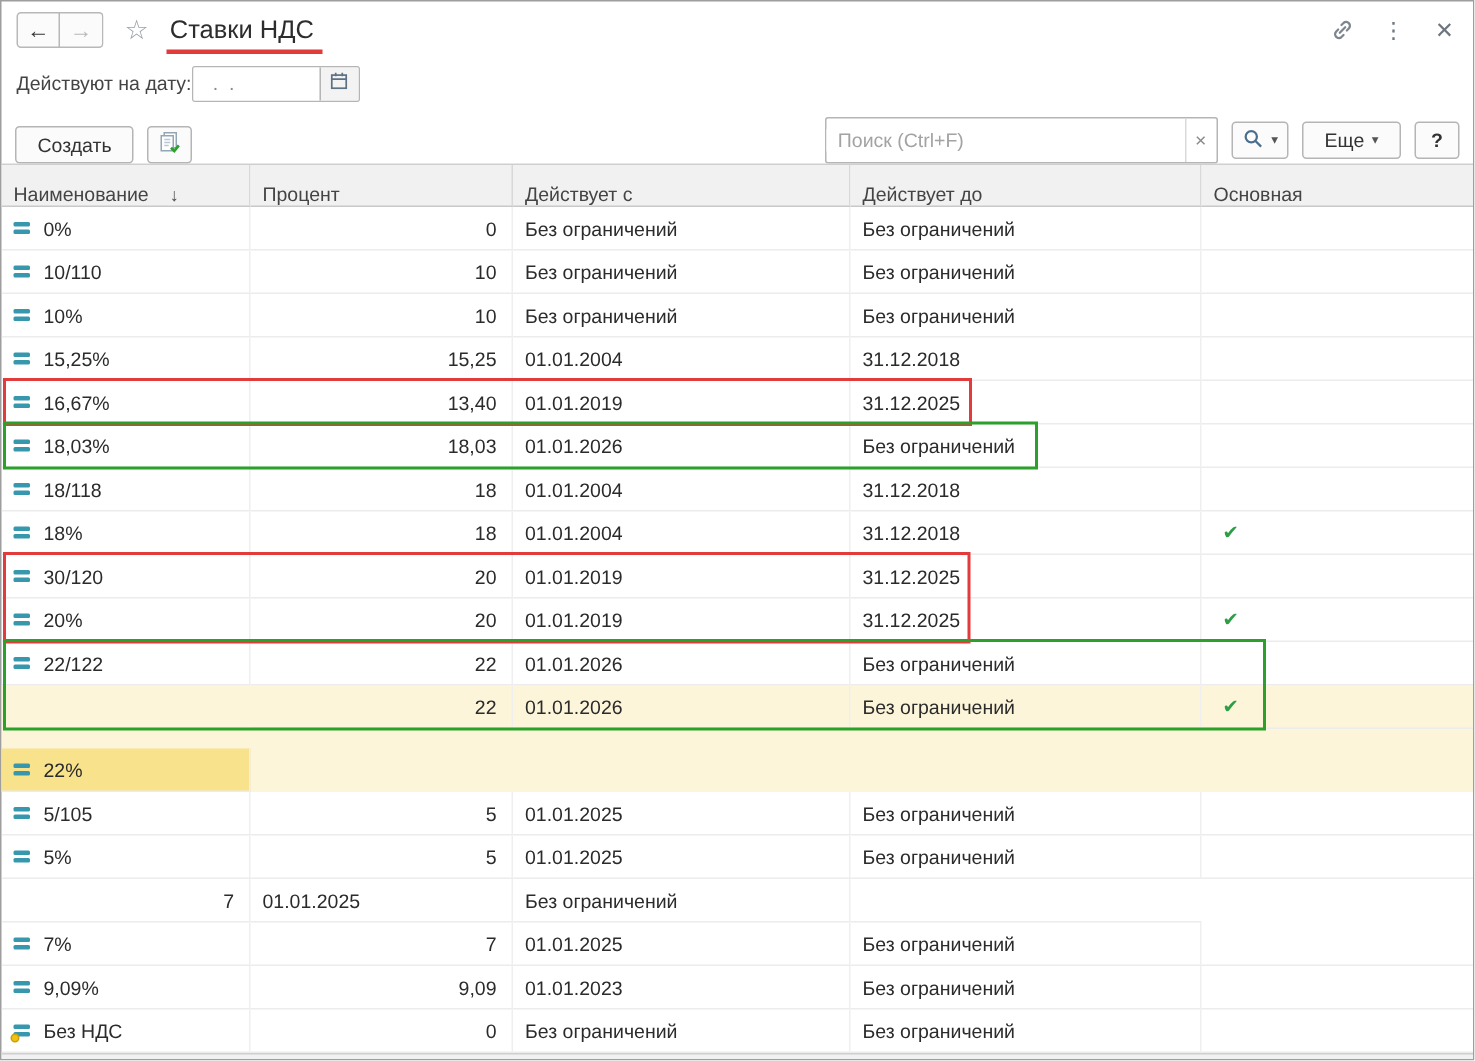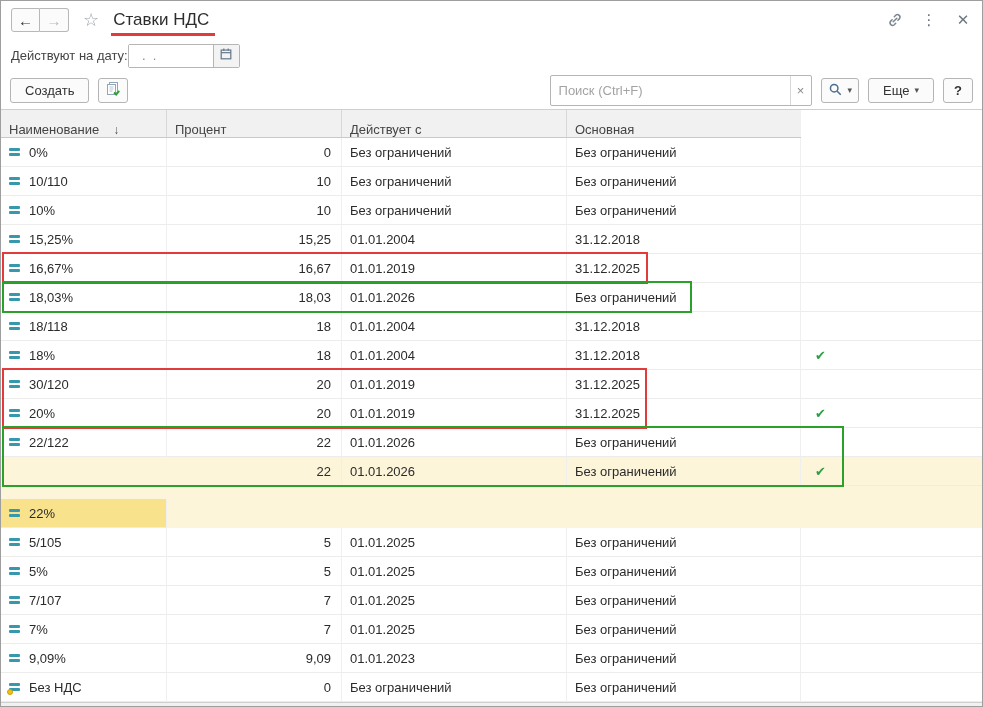--- a/index.html
+++ b/index.html
@@ -27,21 +27,21 @@
   .tb-icon{width:18px;height:18px;display:flex;align-items:center;justify-content:center;cursor:pointer;font-size:15px;color:#6d7680;}
 
   
   .filter-row{height:33px;display:flex;align-items:center;padding:0 10px;flex:0 0 auto;}
   .filter-label{font-size:13px;color:#444;}
   .date-box{display:flex;border:1px solid #b5b5b5;border-radius:2px;height:24px;background:#fff;}
   .date-box input{border:none;outline:none;width:84px;padding:0 6px;font-size:13px;color:#8a8a8a;font-family:inherit;}
   .cal-btn{width:26px;border:none;border-left:1px solid #b5b5b5;background:#f3f3f3;display:flex;align-items:center;justify-content:center;cursor:pointer;padding:0;}
 
   
-  .command-bar{height:37px;display:flex;align-items:center;padding:0 9px;gap:9px;flex:0 0 auto;}
+  .command-bar{height:37px;display:flex;align-items:flex-end;padding:0 9px;gap:9px;flex:0 0 auto;}
   .btn{border:1px solid #b5b5b5;border-radius:3px;background:#fbfbfb;font-size:13px;color:#333;height:25px;padding:0 14px;cursor:pointer;font-family:inherit;display:flex;align-items:center;gap:5px;}
   .icon-btn{padding:0 6px;}
   .cb-right{margin-left:auto;display:flex;align-items:center;gap:9px;}
   .search-box{display:flex;align-items:center;border:1px solid #b5b5b5;border-radius:2px;background:#fff;height:31px;width:262px;}
   .search-box input{flex:1;border:none;outline:none;padding:0 8px;font-size:13px;font-family:inherit;color:#333;min-width:0;}
   .search-box input::placeholder{color:#a3a3a3;}
   .clear-seg{width:21px;height:100%;border:none;border-left:1px solid #d9d9d9;background:transparent;color:#8a8a8a;font-size:13px;cursor:pointer;padding:0;}
   .caret{font-size:9px;color:#555;line-height:1;}
   .q-btn{padding:0 10px;font-weight:bold;}
 
@@ -168,20 +168,23 @@
           <span>Наименование</span>
           <span class="sort-arrow">↓</span>
         </div>
       <div class="hcell">
           <span>Процент</span>
         </div>
       <div class="hcell">
           <span>Действует с</span>
         </div>
       <div class="hcell">
+          <span>Действует до</span>
+        </div>
+      <div class="hcell">
           <span>Основная</span>
         </div>
     </div>
     <div>
         <div class="trow">
       <div class="cell c-name">
         <span class="row-icon">
               <span class="bar"></span>
               <span class="bar"></span>
             </span>
@@ -232,21 +235,21 @@
       <div class="cell c-main"></div>
     </div>
         <div class="trow">
       <div class="cell c-name">
         <span class="row-icon">
               <span class="bar"></span>
               <span class="bar"></span>
             </span>
         <span class="name-text">16,67%</span>
       </div>
-      <div class="cell c-percent">16,67</div>
+      <div class="cell c-percent">13,40</div>
       <div class="cell c-from">01.01.2019</div>
       <div class="cell c-to">31.12.2025</div>
       <div class="cell c-main"></div>
     </div>
         <div class="trow">
       <div class="cell c-name">
         <span class="row-icon">
               <span class="bar"></span>
               <span class="bar"></span>
             </span>
@@ -355,27 +358,20 @@
               <span class="bar"></span>
             </span>
         <span class="name-text">5%</span>
       </div>
       <div class="cell c-percent">5</div>
       <div class="cell c-from">01.01.2025</div>
       <div class="cell c-to">Без ограничений</div>
       <div class="cell c-main"></div>
     </div>
         <div class="trow">
-      <div class="cell c-name">
-        <span class="row-icon">
-              <span class="bar"></span>
-              <span class="bar"></span>
-            </span>
-        <span class="name-text">7/107</span>
-      </div>
       <div class="cell c-percent">7</div>
       <div class="cell c-from">01.01.2025</div>
       <div class="cell c-to">Без ограничений</div>
       <div class="cell c-main"></div>
     </div>
         <div class="trow">
       <div class="cell c-name">
         <span class="row-icon">
               <span class="bar"></span>
               <span class="bar"></span>

